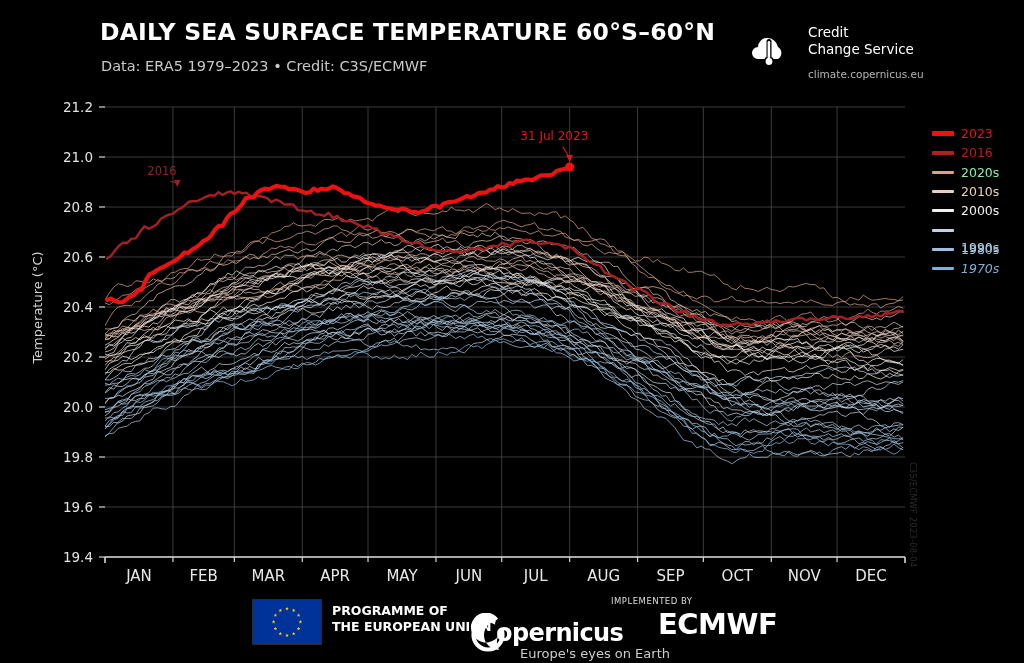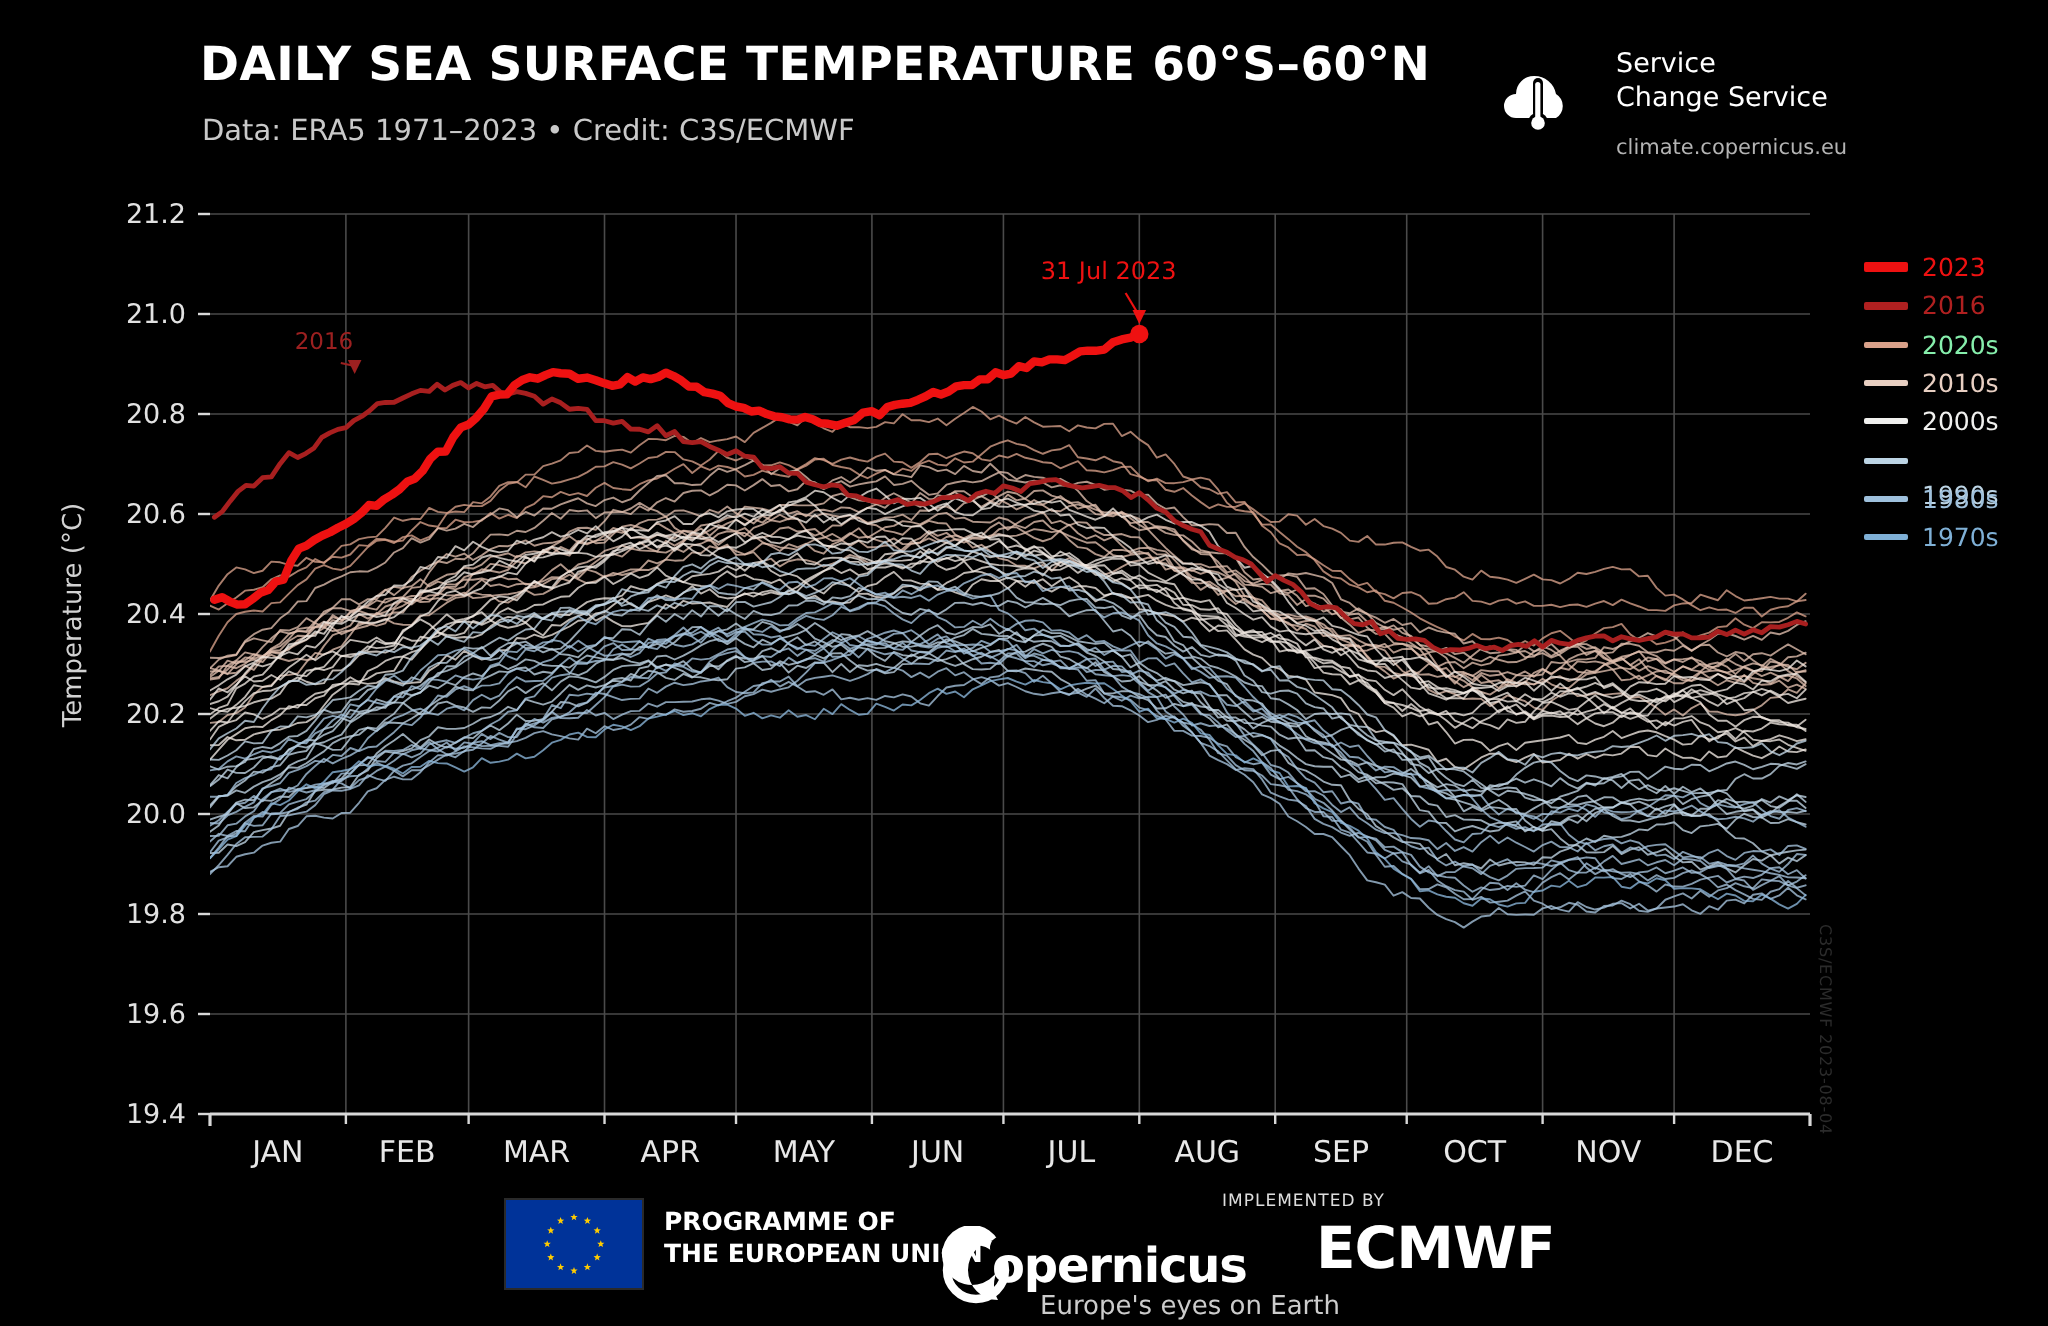--- a/index.html
+++ b/index.html
@@ -203,33 +203,33 @@
     letter-spacing: -0.5px;
     white-space: nowrap;
   }
 </style>
 </head>
 <body>
 
 <div id="root">
 
   <div class="title">DAILY SEA SURFACE TEMPERATURE 60°S–60°N</div>
-  <div class="subtitle">Data: ERA5 1971–2023 • Credit: C3S/ECMWF</div>
+  <div class="subtitle">Data: ERA5 1979–2023 • Credit: C3S/ECMWF</div>
 
   <div class="c3s-logo">
     <svg class="c3s-mark" viewBox="0 0 64 64">
       <path d="M32 3 A29 29 0 1 0 32 61 A24 24 0 1 1 32 3 Z" fill="#ffffff"></path>
       <path d="M22 33 a9 9 0 0 1 9-9 a11 11 0 0 1 11 9 a7 7 0 0 1 0 12 l-20 0 a6 6 0 0 1 0 -12 Z" fill="#ffffff"></path>
       <rect x="30.5" y="25" width="5" height="20" rx="2.5" fill="#000000"></rect>
       <circle cx="33" cy="47.5" r="5.2" fill="#000000"></circle>
       <rect x="31.6" y="27" width="2.6" height="19" rx="1.3" fill="#ffffff"></rect>
       <circle cx="33" cy="47.5" r="3.4" fill="#ffffff"></circle>
     </svg>
     <div class="c3s-text">
-      <div>Service</div>
+      <div>Credit</div>
       <div>Change Service</div>
     </div>
     <div class="c3s-url">climate.copernicus.eu</div>
   </div>
 
   <div id="plot-wrap">
     <svg id="chart-svg" width="1024" height="663" viewBox="0 0 1024 663">
         <g>
           <line x1="105" y1="557" x2="905" y2="557" stroke="#4a4a4a" stroke-width="0.8"></line>
           <line x1="105" y1="506.9999999999993" x2="905" y2="506.9999999999993" stroke="#4a4a4a" stroke-width="0.8"></line>
@@ -395,21 +395,21 @@
       <div class="legend-row">
         <span class="legend-swatch" style="background: rgb(188, 212, 228);"></span>
         <span class="legend-label" style="color: rgb(188, 212, 228); margin-top: 35px;">1990s</span>
       </div>
       <div class="legend-row">
         <span class="legend-swatch" style="background: rgb(158, 192, 220);"></span>
         <span class="legend-label" style="color: rgb(158, 192, 220);">1980s</span>
       </div>
       <div class="legend-row">
         <span class="legend-swatch" style="background: rgb(127, 176, 214);"></span>
-        <span class="legend-label" style="color: rgb(127, 176, 214);">1970s</span>
+        <span class="legend-label" style="color: rgb(127, 176, 214); font-style: italic;">1970s</span>
       </div>
     </div>
 
   <div class="watermark">C3S/ECMWF 2023-08-04</div>
 
   <div class="footer">
     <div class="eu-flag">
       <svg width="100%" height="100%" viewBox="0 0 70 46">
         <g fill="#FFCC00" id="eu-star-group">
             <polygon points="35.00,7.00 35.50,8.31 36.90,8.38 35.81,9.26 36.18,10.62 35.00,9.85 33.82,10.62 34.19,9.26 33.10,8.38 34.50,8.31"></polygon>

